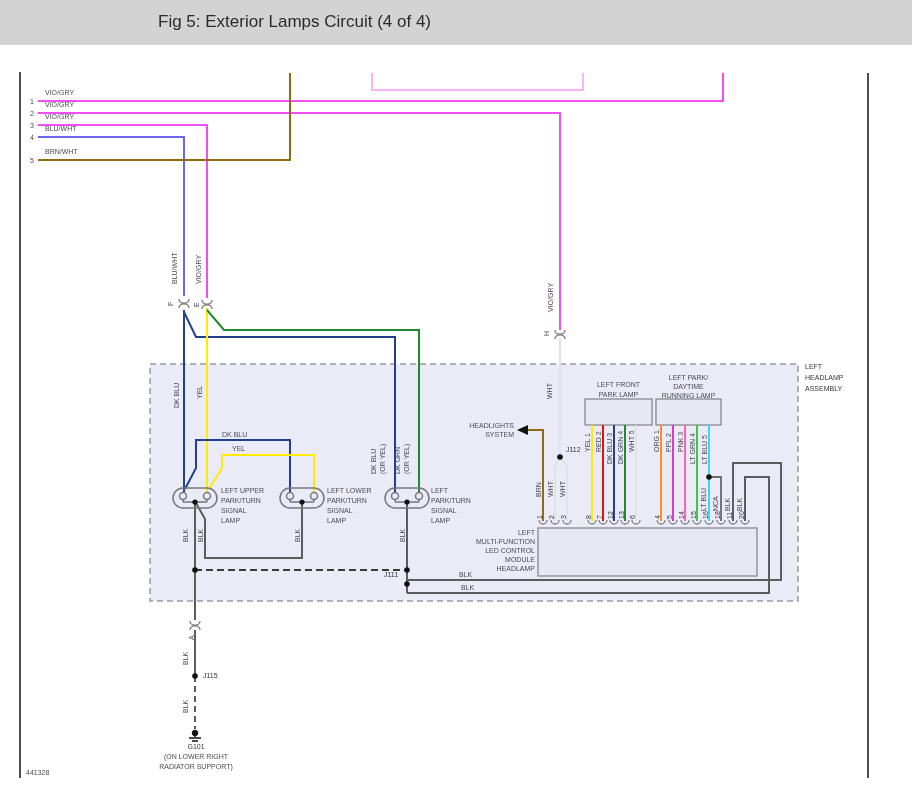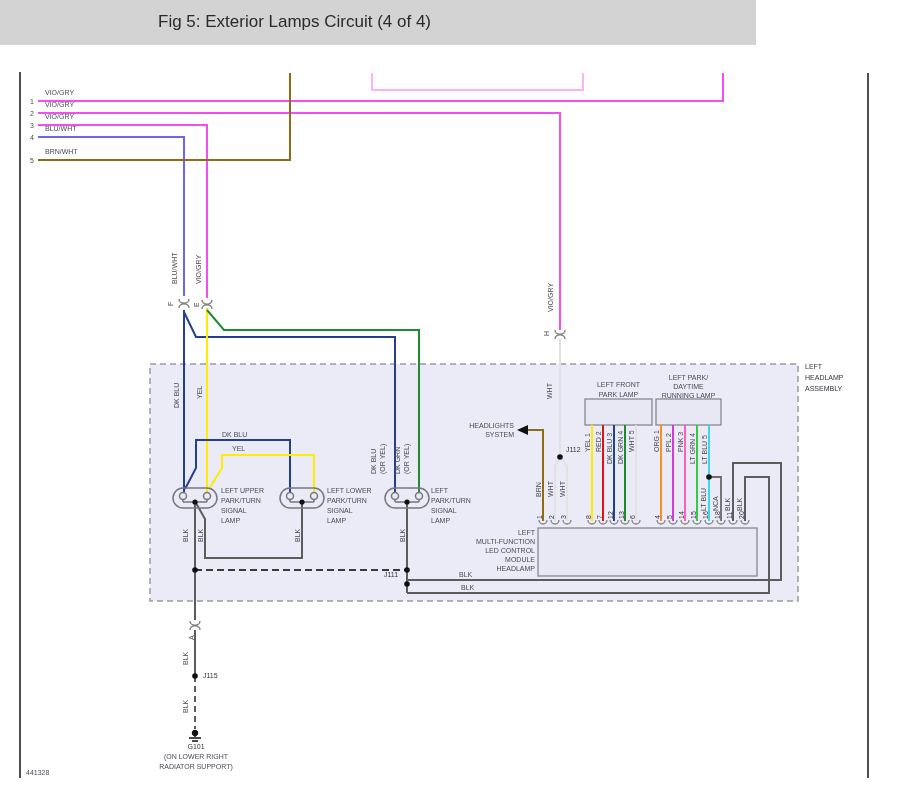--- a/index.html
+++ b/index.html
@@ -1,18 +1,18 @@
 <!DOCTYPE html>
 <html><head>
 <meta charset="utf-8">
 <style>
   html,body{margin:0;padding:0;background:#fff}
   #stage{position:relative;width:912px;height:805px;background:#fff;overflow:hidden;
          font-family:"Liberation Sans",sans-serif}
-  #header{position:absolute;left:0;top:0;width:756px;height:45px;background:#d3d3d3}
+  #header{position:absolute;left:0;top:0;width:912px;height:45px;background:#d3d3d3}
   #title{position:absolute;left:158px;top:12px;font-size:17px;color:#2b2b2b}
   svg{position:absolute;left:0;top:0}
   .lb{position:absolute;font-size:7px;line-height:9px;color:#4a4a55;white-space:nowrap}
   .r{transform-origin:0 0;transform:rotate(-90deg)}
   .ra{text-align:right}
   .c{text-align:center}
   .dk{color:#33333d}
 </style>
 </head>
 <body>

